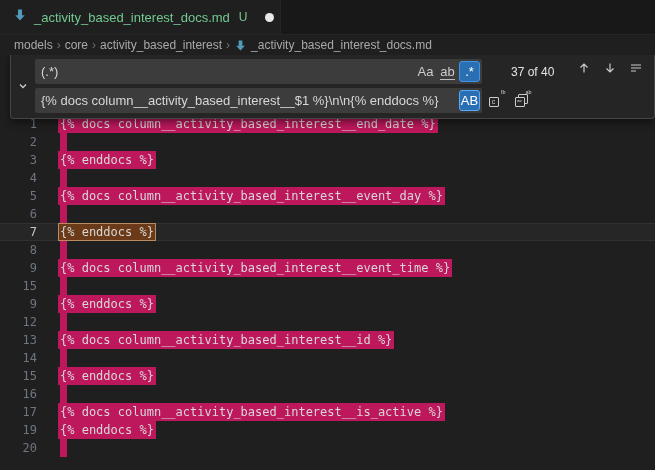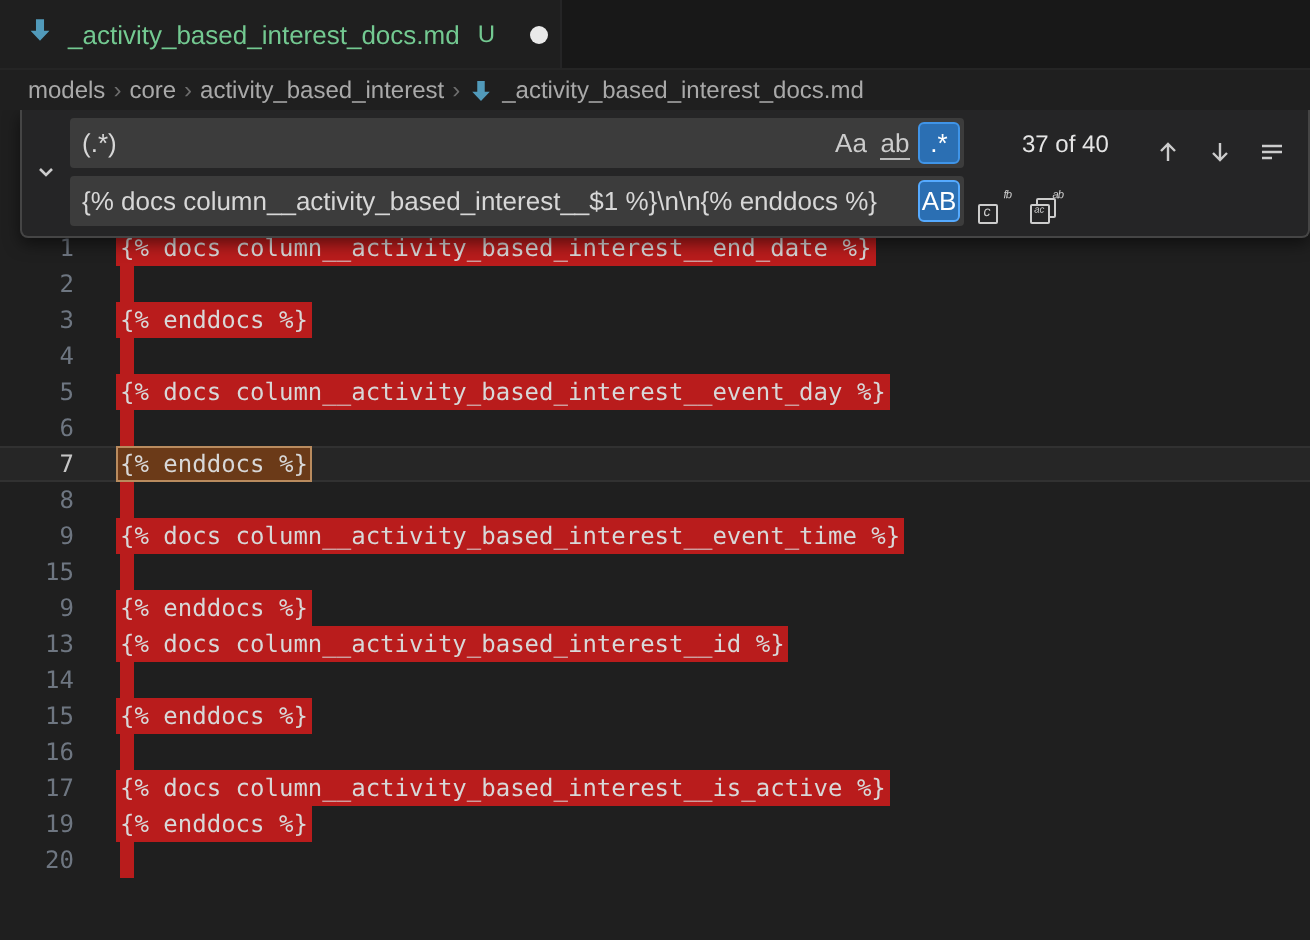--- a/index.html
+++ b/index.html
@@ -24,21 +24,21 @@
   .crumb-sep { color:#6e6e6e; font-size:12px; }
   .breadcrumb .file-icon svg { display:block; }
 
   
   .editor { position:relative; height:414px; background:#1f1f1f; overflow:hidden; }
   .lines { position:absolute; top:60px; left:0; right:0; }
   .line { display:flex; height:18px; line-height:18px;
           font-family:"DejaVu Sans Mono", monospace; font-size:12px; }
   .ln { width:37px; text-align:right; color:#6e7681; flex:none; user-select:none; }
   .code { padding-left:23px; white-space:pre; color:#d8d8d8; flex:1; }
-  .hl { display:inline-block; height:18px; line-height:18px; background:#b91c1c;
+  .hl { display:inline-block; height:18px; line-height:18px; background:#be185d;
         padding:0 2px; margin-left:-2px; }
   .hl.empty { width:7px; padding:0; margin-left:0; }
   .hl.cur { background:#6b3a18; outline:1px solid #b98b5e; outline-offset:-1px; }
   .line.current { background:#262626;
                   box-shadow: inset 0 1px 0 #313131, inset 0 -1px 0 #313131; }
   .line.current .ln { color:#c6c6c6; }
 
   
   .find-widget { position:absolute; top:0; left:10px; right:0; z-index:10;
                  background:#252526; border:1px solid #454545; border-top:none;
@@ -53,22 +53,22 @@
   .input-box input { flex:1; min-width:0; background:transparent; border:none; outline:none;
                      color:#d7d7d7; font-size:13px; font-family:"Liberation Sans",sans-serif; }
   .opt { width:21px; height:21px; flex:none; border-radius:3px; display:flex;
          align-items:center; justify-content:center; color:#cccccc; font-size:13px;
          cursor:pointer; margin-left:1px; }
   .opt.ww i { font-style:normal; border-bottom:1px solid #bbbbbb; }
   .opt.active { background:#2b6fb3; border:1px solid #3f94e8; color:#ffffff; }
   .opt.focus-ring { border:1px solid #55aaff; }
   .match-count { color:#e5e5e5; font-size:12px; min-width:62px; padding:0 4px;
                  white-space:nowrap;margin-left:21px; }
-  .nav-btn { width:22px; height:22px; border-radius:3px; display:flex; align-items:flex-end;
-             justify-content:center; color:#cccccc; cursor:pointer; flex:none;font-style:italic; }
+  .nav-btn { width:22px; height:22px; border-radius:3px; display:flex; align-items:flex-start;
+             justify-content:center; color:#cccccc; cursor:pointer; flex:none; }
   .nav-btn svg, .toggle-col svg { display:block; }
 
   
   .mini-ic { position:relative; width:17px; height:17px; }
   .mini-ic .t { position:absolute; top:-1px; right:0; font-size:8px; line-height:9px;
                 color:#cccccc; letter-spacing:0; }
   .mini-ic .b { position:absolute; bottom:0; left:0; width:10px; height:10px;
                 border:1px solid #cccccc; border-radius:1px; font-size:7px; line-height:8px;
                 text-align:center; color:#cccccc; background:#252526; }
   .mini-ic .b2 { position:absolute; bottom:3px; left:3px; width:10px; height:10px;
@@ -213,20 +213,24 @@
         </div>
         <div class="line">
           <div class="ln">15</div>
           <div class="code"><span class="hl empty"></span></div>
         </div>
         <div class="line">
           <div class="ln">9</div>
           <div class="code"><span class="hl">{% enddocs %}</span></div>
         </div>
         <div class="line">
+          <div class="ln">12</div>
+          <div class="code"><span class="hl empty"></span></div>
+        </div>
+        <div class="line">
           <div class="ln">13</div>
           <div class="code"><span class="hl">{% docs column__activity_based_interest__id %}</span></div>
         </div>
         <div class="line">
           <div class="ln">14</div>
           <div class="code"><span class="hl empty"></span></div>
         </div>
         <div class="line">
           <div class="ln">15</div>
           <div class="code"><span class="hl">{% enddocs %}</span></div>

